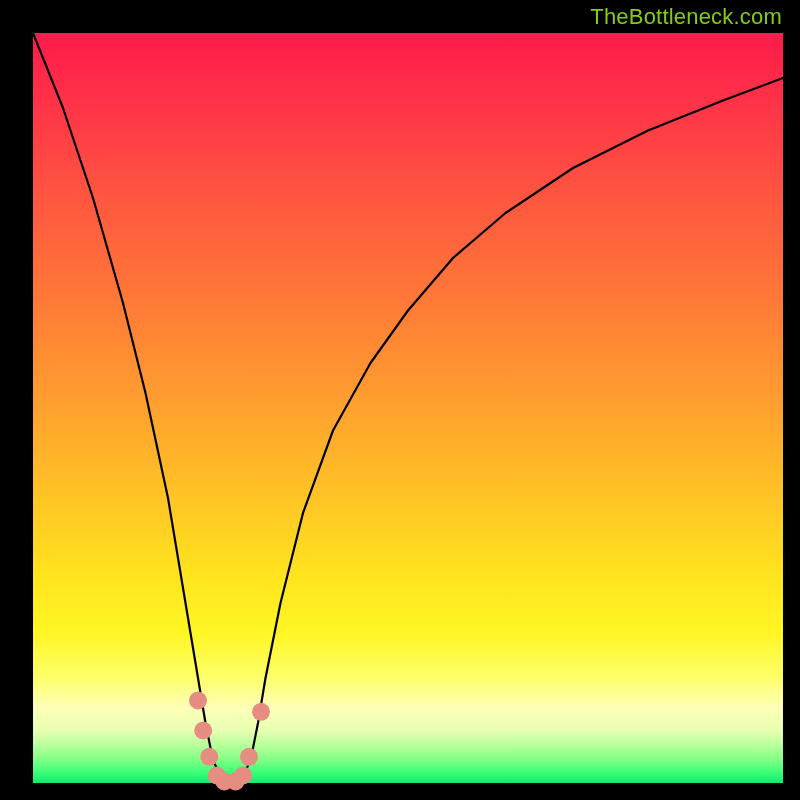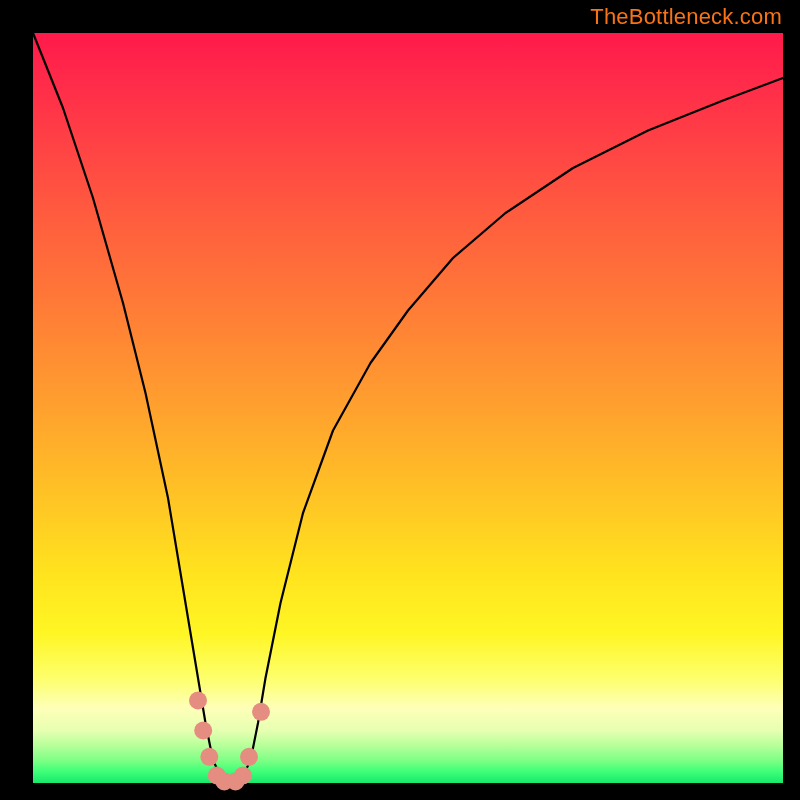--- a/index.html
+++ b/index.html
@@ -42,21 +42,21 @@
       #3dff78 98.5%,
       #18e86b 100%
     );
   }
   .watermark {
     position: absolute;
     top: 4px;
     right: 18px;
     font-size: 22px;
     font-weight: 500;
-    color: #f97316;
+    color: #84cc16;
     letter-spacing: 0.2px;
     text-align: right;
   }
   svg.curve {
     position: absolute;
     left: 0;
     top: 0;
     width: 750px;
     height: 750px;
     overflow: visible;

